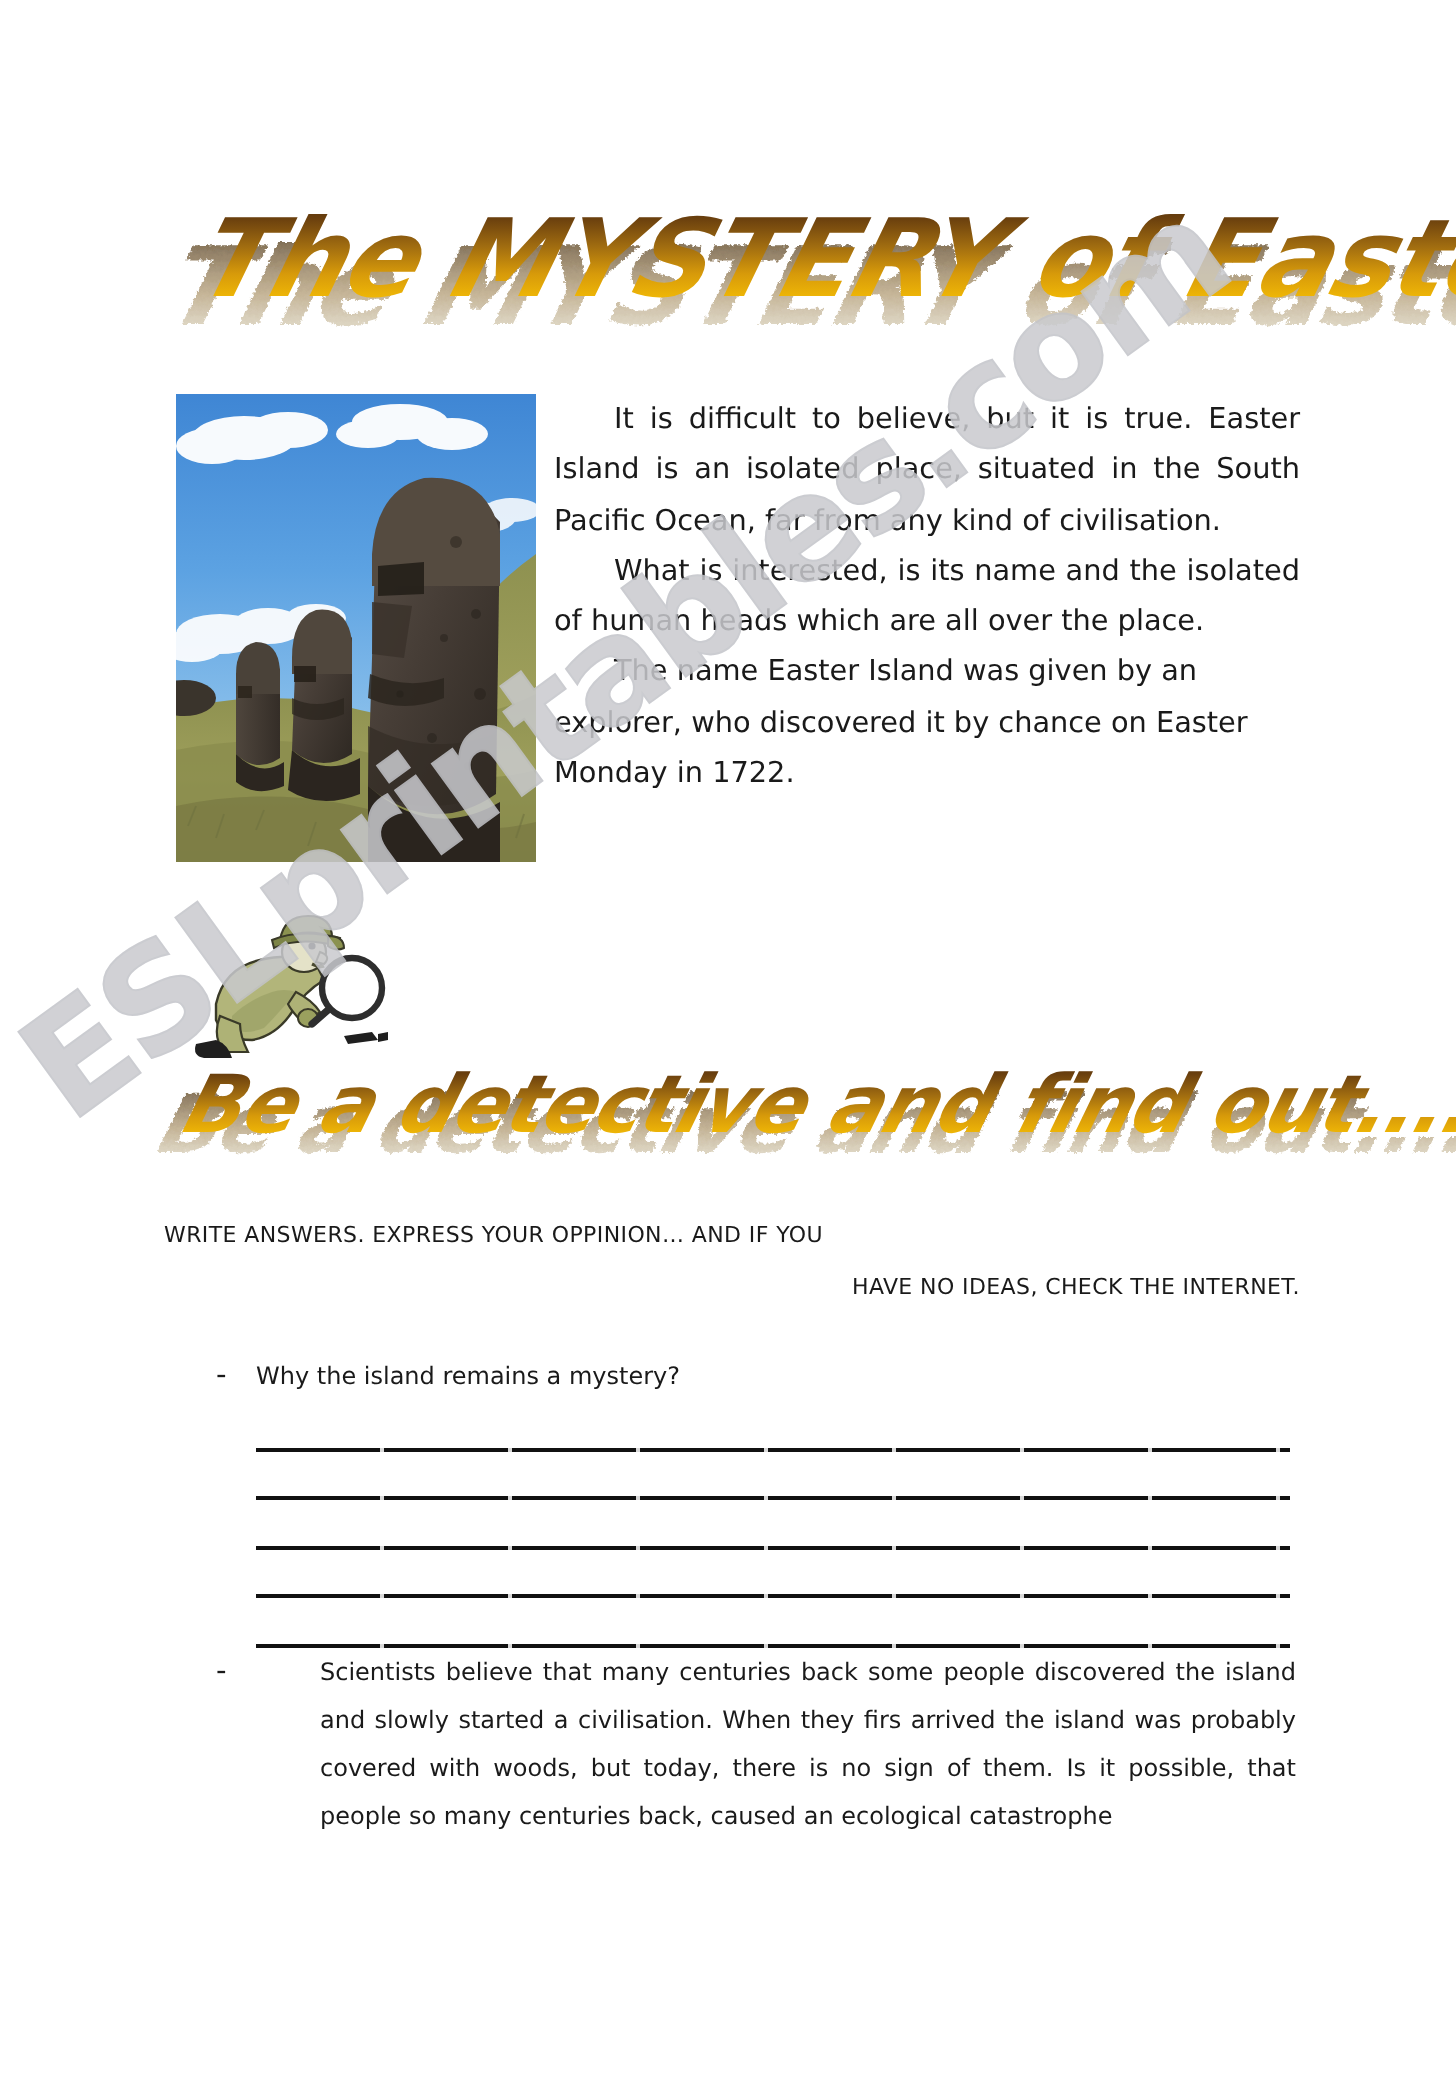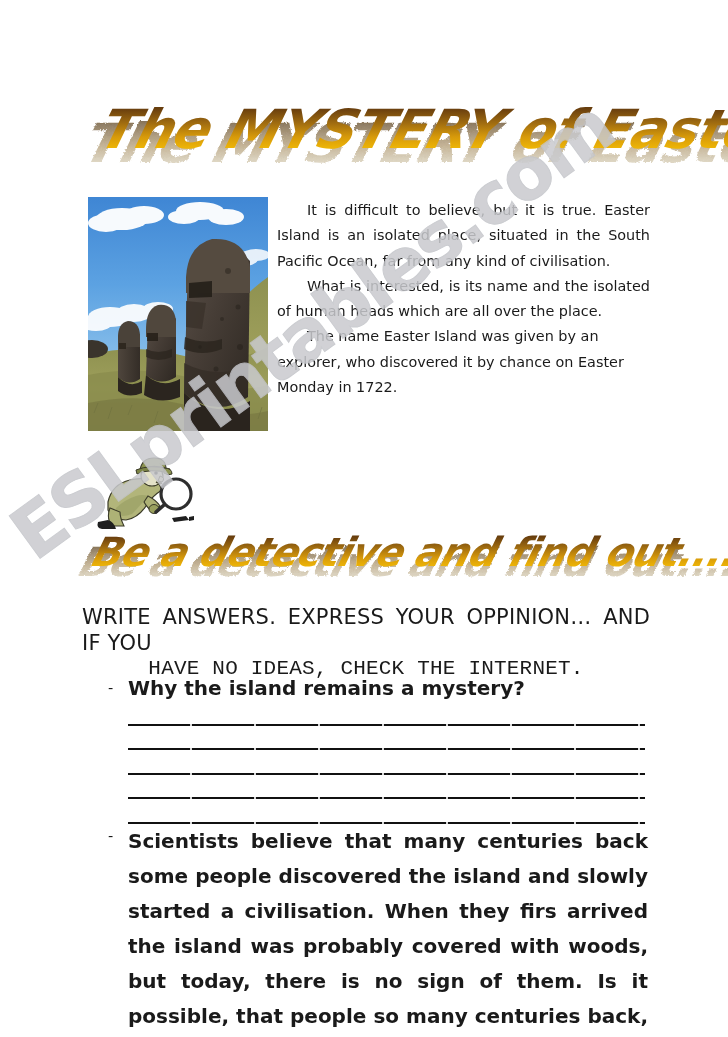--- a/index.html
+++ b/index.html
@@ -129,28 +129,28 @@
   }
 
   
   #instructions {
     position: absolute;
     left: 82px;
     top: 605px;
     width: 568px;
     z-index: 4;
     font-family: "DejaVu Sans", sans-serif;
-    font-size: 21px;
+    font-size: 11px;
     line-height: 25.5px;
     color: #1a1a1a;
     text-align: justify;
     letter-spacing: 0.2px;
   }
   #instructions p { margin: 0; text-align: justify; }
-  #instructions p.last { text-align: center; font-family: Liberation Mono, monospace; }
+  #instructions p.last { text-align: right; }
 
   
   .qblock {
     position: absolute;
     z-index: 4;
     font-family: "DejaVu Sans", sans-serif;
     color: #1a1a1a;
   }
   .qrow {
     display: flex;
@@ -158,24 +158,23 @@
   }
   .qdash {
     width: 20px;
     flex: 0 0 20px;
     font-size: 14.6px;
     line-height: 24px;
     color: #1a1a1a;
   }
   .qtext {
     flex: 1;
-    font-size: 20px;
+    font-size: 12px;
     line-height: 24.5px;
     text-align: justify;
-    font-weight: bold;
   }
 
   #question-1 { left: 108px; top: 676px; width: 540px; }
 
   
   #answer-lines-1 {
     position: absolute;
     left: 128px;
     top: 707px;
     width: 517px;
@@ -195,21 +194,21 @@
       to right,
       #111111 0px,
       #111111 62px,
       #d8d8d8 62px,
       #d8d8d8 64px
     );
   }
 
   
   #question-2 { left: 108px; top: 824px; width: 540px; }
-  #question-2 .qtext { line-height: 35px; }
+  #question-2 .qtext { line-height: 24px; margin-left: 32px; }
 </style>
 </head>
 <body>
 
 <div id="page">
 
   <div class="wordart-wrap" id="title-block">
     <svg class="wordart" viewBox="0 0 560 100" preserveAspectRatio="none">
       <defs>
         <linearGradient id="goldGrad" x1="0" y1="0" x2="0" y2="1">

